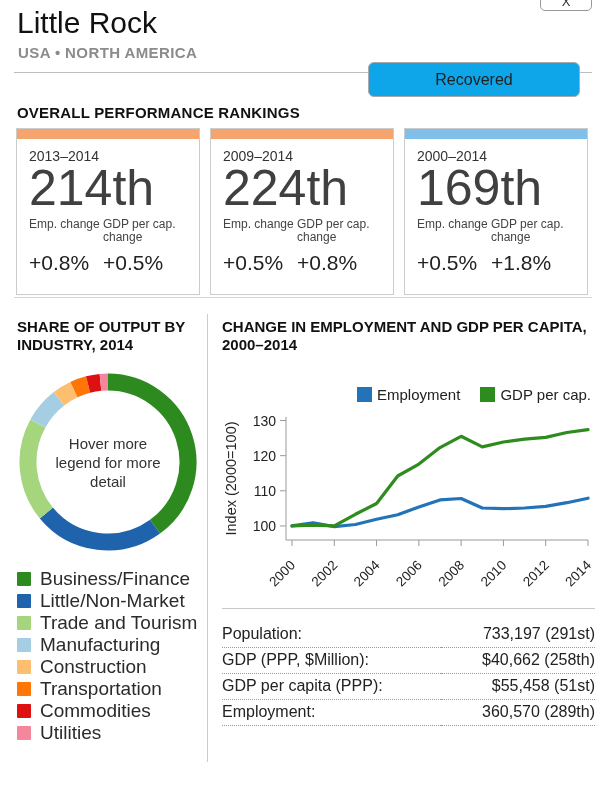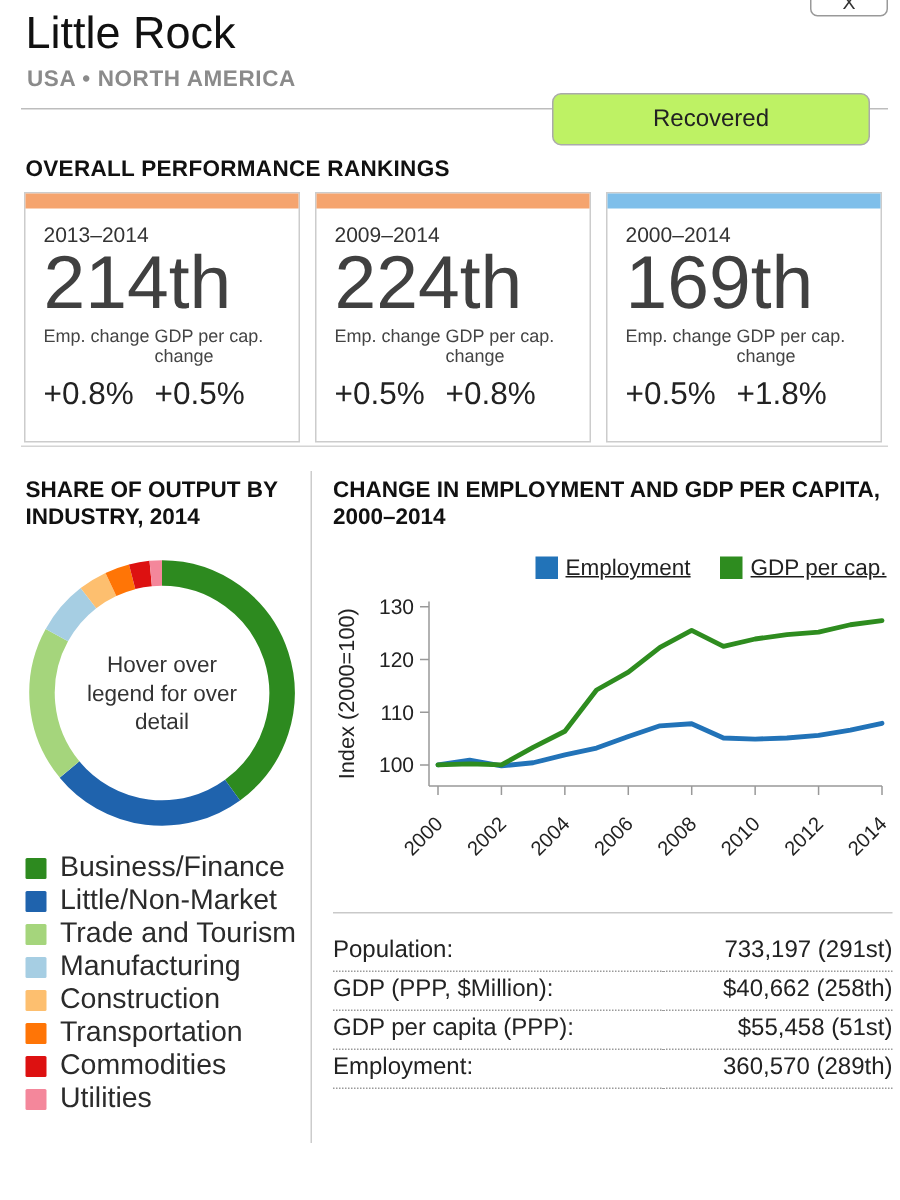--- a/index.html
+++ b/index.html
@@ -10,21 +10,21 @@
   .close-btn { position:absolute; top:-16px; right:8px; width:52px; height:27px;
     background:#fff; border:1px solid #999; border-radius:5px; font-size:13px;
     color:#333; display:flex; align-items:flex-end; justify-content:center;
     padding-bottom:1px; cursor:pointer; }
 
   .title { position:absolute; left:17px; top:6px; font-size:30px; color:#111; }
   .subtitle { position:absolute; left:18px; top:44px; font-size:15px;
     color:#8b8b8b; letter-spacing:0.4px;font-weight:bold; }
   .hr1 { position:absolute; left:14px; right:8px; top:72px; border-top:1px solid #bdbdbd; }
   .badge { position:absolute; left:368px; top:62px; width:212px; height:35px;
-    background:#bef264; border:1px solid #aaa; border-radius:6px; font-size:16px;
+    background:#0ea5e9; border:1px solid #aaa; border-radius:6px; font-size:16px;
     color:#222; display:flex; align-items:center; justify-content:center; }
 
   .rank-heading { position:absolute; left:17px; top:104px; font-size:15px;
     font-weight:bold; letter-spacing:0.2px; color:#111; }
 
   .cards { position:absolute; left:16px; top:128px; width:572px; display:flex; gap:10px; }
   .card { width:212px; height:167px; border:1px solid #ccc; background:#fff; }
   .card .accent { height:10px; width:100%; }
   .card .inner { padding:9px 12px 0 12px; }
   .card .period { font-size:14px; color:#333; }
@@ -41,22 +41,22 @@
   .section-heading { font-size:15px; font-weight:bold; line-height:18px; color:#111; }
   .donut-wrap { position:relative; width:180px; height:180px; margin-top:18px; margin-left:1px; }
   .donut-center { position:absolute; left:30px; top:62px; width:120px; text-align:center;
     font-size:15px; line-height:19px; color:#333; }
   .ind-legend { margin-top:16px; }
   .ind-legend .item { display:flex; align-items:center; height:22px; cursor:pointer; }
   .ind-legend .sw { width:14px; height:14px; margin-right:9px; border-radius:1px; flex:none; }
   .ind-legend .lab { font-size:19px; color:#2b2b2b; }
 
   .right-col { position:absolute; left:222px; top:318px; width:373px; }
-  .chart-legend { display:flex; justify-content:flex-end; gap:20px; margin-top:16px;
-    margin-right:4px; align-items:center;text-decoration:underline; }
+  .chart-legend { display:flex; justify-content:flex-end; gap:20px; margin-top:32px;
+    margin-right:4px; align-items:center; }
   .chart-legend .entry { display:flex; align-items:center; gap:5px; }
   .chart-legend .sw { width:15px; height:15px; flex:none; }
   .chart-legend .lab { font-size:15px; color:#222; }
   .hr3 { position:absolute; left:222px; right:5px; top:608px; border-top:1px solid #c9c9c9; }
 
   .sizing { position:absolute; left:222px; top:622px; width:373px; }
   .sizing .sz-heading { font-size:15px; font-weight:bold; color:#111; margin-bottom:8px; }
   .sizing table { width:100%; border-collapse:collapse; }
   .sizing td { font-size:16px; color:#222; padding:3px 0 4px 0;
     border-bottom:1px dotted #9a9a9a; }
@@ -135,21 +135,21 @@
       <svg id="donut-svg" width="180" height="180" viewBox="0 0 180 180">
           <path d="M 90.00 10.00 A 80 80 0 0 1 137.03 154.72" fill="none" stroke="#2d8a1f" stroke-width="17"></path>
           <path d="M 137.02 154.72 A 80 80 0 0 1 28.36 141.00" fill="none" stroke="#1f63ad" stroke-width="17"></path>
           <path d="M 28.36 140.99 A 80 80 0 0 1 19.89 51.47" fill="none" stroke="#a5d57c" stroke-width="17"></path>
           <path d="M 19.90 51.46 A 80 80 0 0 1 40.96 26.79" fill="none" stroke="#a6cee3" stroke-width="17"></path>
           <path d="M 40.97 26.79 A 80 80 0 0 1 55.93 17.62" fill="none" stroke="#fdbf6f" stroke-width="17"></path>
           <path d="M 55.94 17.61 A 80 80 0 0 1 70.10 12.52" fill="none" stroke="#ff7506" stroke-width="17"></path>
           <path d="M 70.10 12.51 A 80 80 0 0 1 82.46 10.36" fill="none" stroke="#dd1111" stroke-width="17"></path>
           <path d="M 82.47 10.36 A 80 80 0 0 1 89.99 10.00" fill="none" stroke="#f4879b" stroke-width="17"></path>
         </svg>
-      <div class="donut-center">Hover over legend for over detail</div>
+      <div class="donut-center">Hover more legend for more detail</div>
     </div>
     <div class="ind-legend" id="ind-legend">
         <div class="item">
           <span class="sw" style="background: rgb(45, 138, 31);"></span>
           <span class="lab">Business/Finance</span>
         </div>
         <div class="item">
           <span class="sw" style="background: rgb(31, 99, 173);"></span>
           <span class="lab">Little/Non-Market</span>
         </div>

